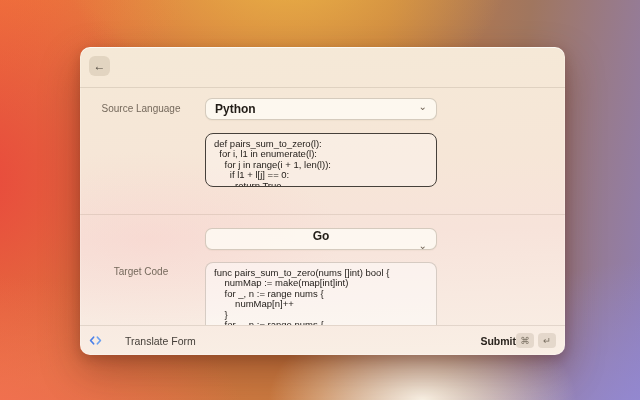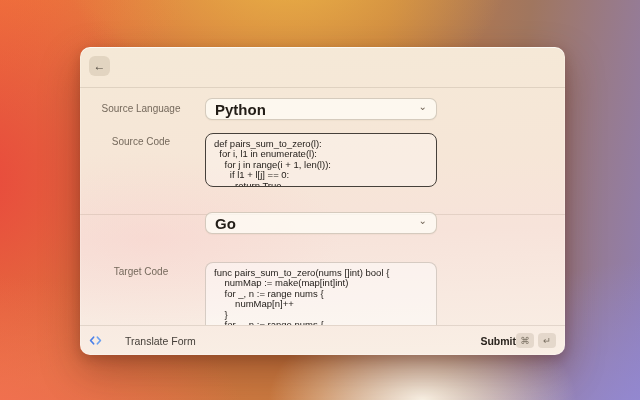--- a/index.html
+++ b/index.html
@@ -60,21 +60,21 @@
   }
 
   .dropdown {
     height: 22px; border-radius: 7px;
     background: rgba(255,253,247,0.75);
     border: 1px solid rgba(120,99,74,0.30);
     display: flex; align-items: center;
     padding: 0 9px; cursor: pointer;
     box-shadow: 0 1px 1px rgba(120,90,60,0.05);
   }
-  .dropdown .value { font-size: 15px; font-weight: 600; color: #221d17; }
+  .dropdown .value { font-size: 12px; font-weight: 600; color: #221d17; }
   .dropdown .chev {
     margin-left: auto; font-size: 10px; color: #6f6355;
     line-height: 1; transform: translateY(-2px);
   }
 
   .codebox {
     border-radius: 8px; padding: 5px 8px;
     font-family: "Liberation Sans", sans-serif;
     font-size: 9.5px; line-height: 10.4px; color: #1f1b17;
     white-space: pre; overflow: hidden; cursor: text;
@@ -124,31 +124,30 @@
     </div>
 
     <div class="win-body">
 
       <div class="field-label" style="top: 10px; line-height: 22px;">Source Language</div>
       <div class="control dropdown" style="top: 10px;">
         <span class="value">Python</span>
         <span class="chev">⌄</span>
       </div>
 
-      <div class="field-label" style="top: 48px;">Source Code</div>
       <div class="control codebox focused" style="top: 45px; height: 54px;">def pairs_sum_to_zero(l):
   for i, l1 in enumerate(l):
     for j in range(i + 1, len(l)):
       if l1 + l[j] == 0:
         return True
   return False</div>
 
       <div class="section-divider" style="top: 126px;"></div>
 
-      <div class="control dropdown" style="top: 124px;">
+      <div class="control dropdown" style="top: 140px; flex-direction: column;">
         <span class="value">Go</span>
         <span class="chev">⌄</span>
       </div>
 
       <div class="field-label" style="top: 178px;">Target Code</div>
       <div class="control codebox plain" style="top: 174px; height: 90px;">func pairs_sum_to_zero(nums []int) bool {
     numMap := make(map[int]int)
     for _, n := range nums {
         numMap[n]++
     }

